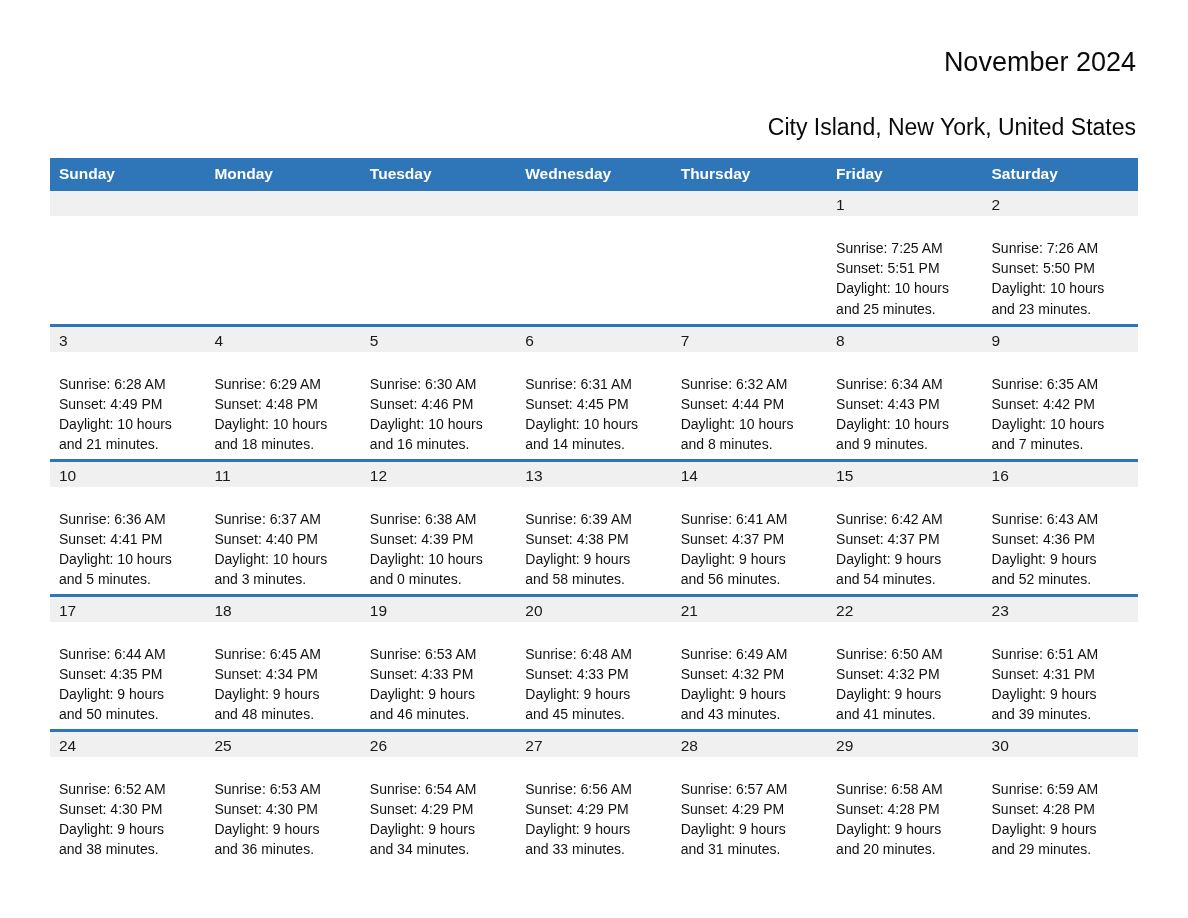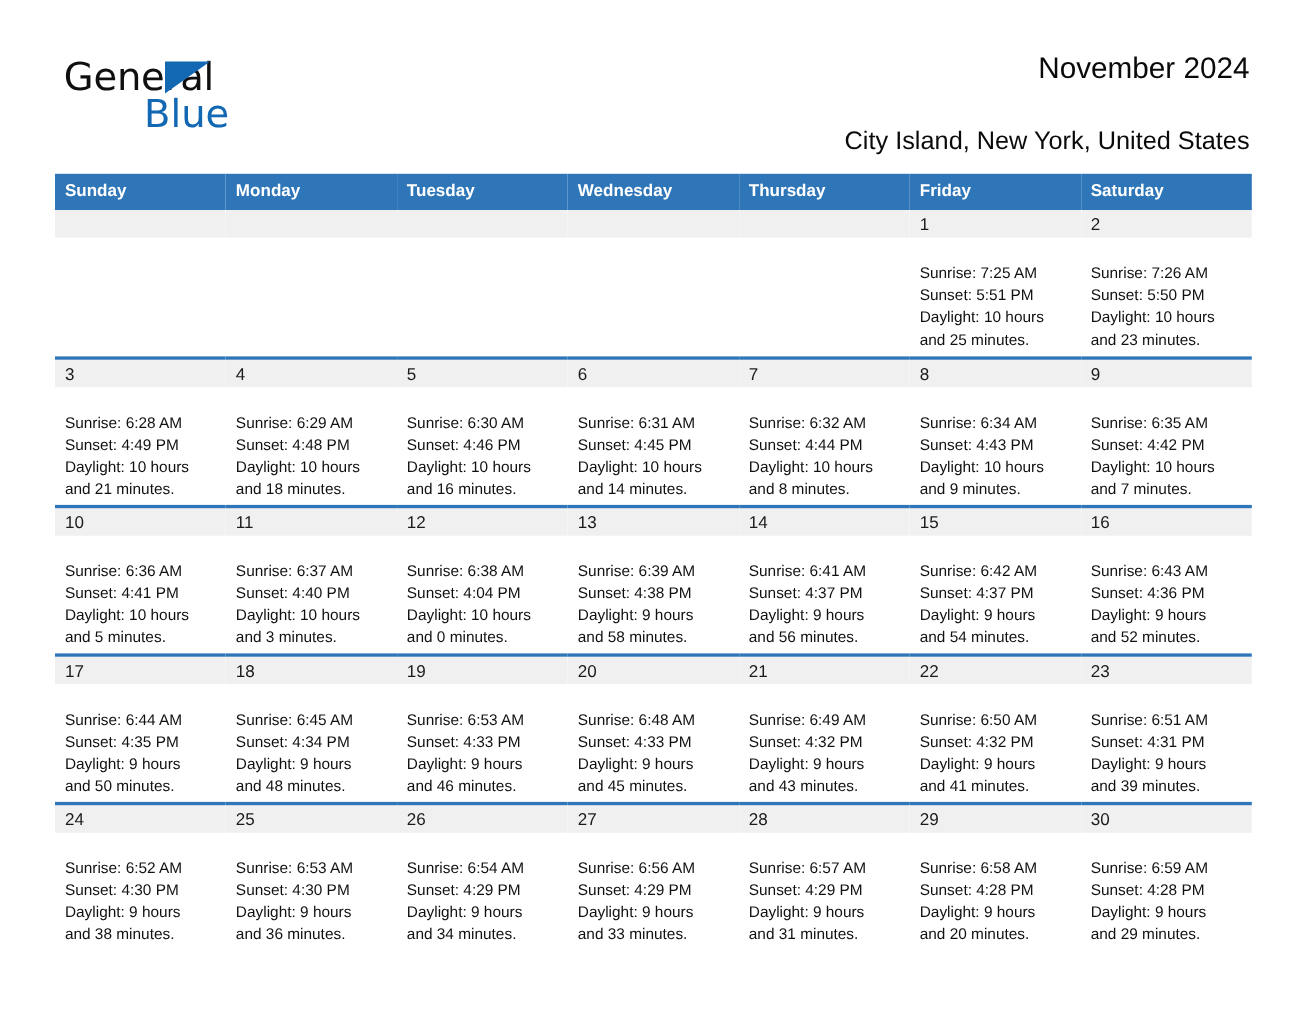--- a/index.html
+++ b/index.html
@@ -130,25 +130,20 @@
   td.daycell .info div { white-space: nowrap; }
   td.daycell.empty .info { visibility: hidden; }
 </style>
 </head>
 <body>
 
 <div class="page">
 
   <div class="header">
 
-    <div class="logo">
-      <span class="logo-general">General</span>
-      <span class="logo-tri"></span>
-      <span class="logo-blue">Blue</span>
-    </div>
 
     <div class="title">November 2024</div>
     <div class="subtitle">City Island, New York, United States</div>
   </div>
 
   <div class="calendar">
     <table class="cal">
       <thead>
         <tr>
           <th>Sunday</th>
@@ -307,21 +302,21 @@
                 <div>Sunrise: 6:37 AM</div>
                 <div>Sunset: 4:40 PM</div>
                 <div>Daylight: 10 hours</div>
                 <div>and 3 minutes.</div>
               </div>
             </td>
             <td class="daycell">
               <div class="datestrip">12</div>
               <div class="info">
                 <div>Sunrise: 6:38 AM</div>
-                <div>Sunset: 4:04 PM</div>
+                <div>Sunset: 4:39 PM</div>
                 <div>Daylight: 10 hours</div>
                 <div>and 0 minutes.</div>
               </div>
             </td>
             <td class="daycell">
               <div class="datestrip">13</div>
               <div class="info">
                 <div>Sunrise: 6:39 AM</div>
                 <div>Sunset: 4:38 PM</div>
                 <div>Daylight: 9 hours</div>

